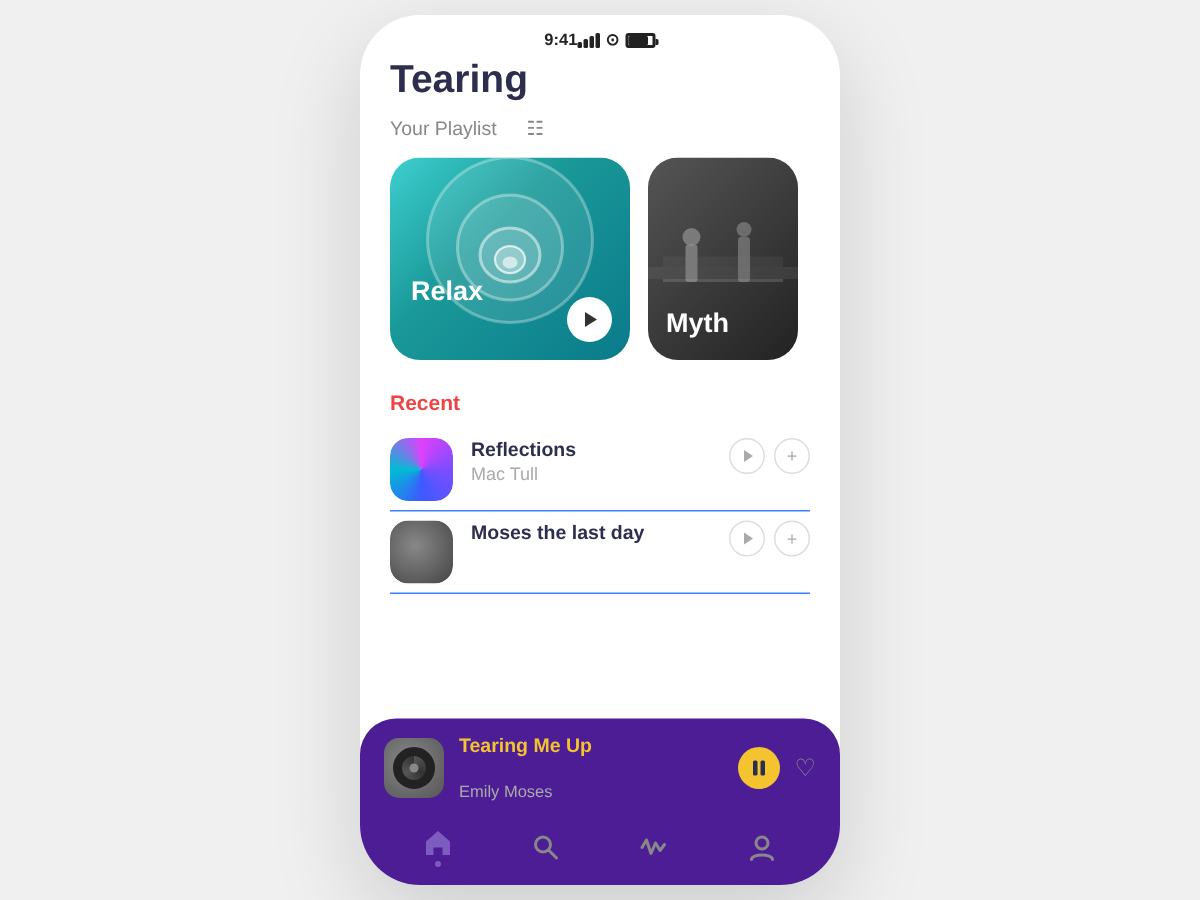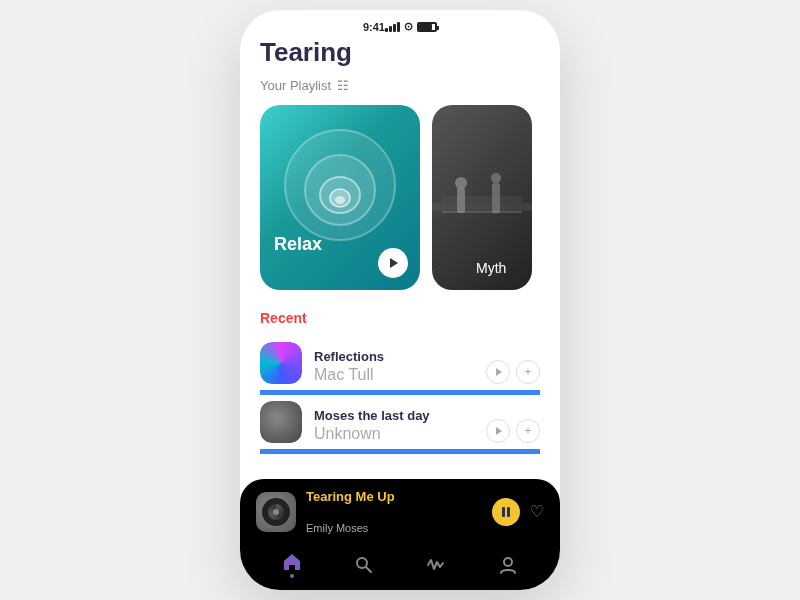--- a/index.html
+++ b/index.html
@@ -83,21 +83,21 @@
     }
     .discover-title {
       font-size: 26px;
       font-weight: 700;
       color: #2d2d4e;
       margin-bottom: 10px;
     }
     .section-header {
       display: flex;
       align-items: center;
-      gap: 6px;
+      gap: 20px;
       margin-bottom: 12px;
     }
     .section-label {
       font-size: 13px;
       color: #888;
       font-weight: 500;
     }
     .filter-icon {
       color: #888;
       font-size: 13px;
@@ -106,21 +106,21 @@
       display: flex;
       gap: 12px;
       overflow: hidden;
       margin-bottom: 20px;
       margin-left: -20px;
       margin-right: -20px;
       padding: 0 20px;
     }
     .playlist-card {
       min-width: 160px;
-      height: 185px;
+      height: 135px;
       border-radius: 20px;
       position: relative;
       overflow: hidden;
       flex-shrink: 0;
     }
     .playlist-card.teal {
       background: linear-gradient(135deg, #3ecfcf 0%, #1a9999 40%, #0a7a8a 100%);
     }
     .playlist-card.dark {
       background: linear-gradient(135deg, #555 0%, #222 100%);
@@ -158,48 +158,47 @@
       height: 0;
       border-top: 5px solid transparent;
       border-bottom: 5px solid transparent;
       border-left: 8px solid #333;
       margin-left: 2px;
     }
     .dark-card-label {
       position: absolute;
       bottom: 14px;
       left: 12px;
-      font-size: 14px;
-      font-weight: 400;
+      font-size: 18px;
+      font-weight: 700;
       color: white;
-      margin-left: 32px;
     }
     .dark-figure {
       position: absolute;
       inset: 0;
       display: flex;
       align-items: center;
       justify-content: center;
       opacity: 0.7;
     }
     .recent-section {
       margin-bottom: 10px;
     }
     .recent-label {
       font-size: 14px;
       font-weight: 600;
       color: #ef4444;
       margin-bottom: 10px;
     }
     .track-item {
       display: flex;
-      align-items: flex-end;
+      align-items: flex-start;
       gap: 12px;
       padding: 6px 0;
-      border-bottom: 5px solid #3b82f6;
+      border-bottom: 1px solid #3b82f6;
     }
     .track-artwork {
       width: 42px;
       height: 42px;
       border-radius: 12px;
       flex-shrink: 0;
       overflow: hidden;
       position: relative;
     }
     .artwork-reflections {
@@ -216,21 +215,21 @@
     }
     .track-info {
       flex: 1;
     }
     .track-title {
       font-size: 13px;
       font-weight: 600;
       color: #2d2d4e;
     }
     .track-artist {
-      font-size: 16px;
+      font-size: 12px;
       color: #aaa;
       margin-top: 2px;
     }
     .track-actions {
       display: flex;
       gap: 6px;
     }
     .action-btn {
       width: 24px;
       height: 24px;
@@ -249,21 +248,21 @@
       border-top: 4px solid transparent;
       border-bottom: 4px solid transparent;
       border-left: 6px solid #aaa;
       margin-left: 1px;
     }
     .now-playing-bar {
       position: absolute;
       bottom: 0;
       left: 0;
       right: 0;
-      background: #000000;
+      background: #4c1d95;
       border-radius: 24px 24px 0 0;
       padding: 10px 16px 0;
     }
     .now-playing-content {
       display: flex;
       align-items: center;
       gap: 10px;
       margin-bottom: 10px;
     }
     .now-playing-art {
@@ -447,21 +446,20 @@
           </div>
         </div>
       </div>
 
       <div class="track-item">
         <div class="track-artwork">
           <div class="artwork-until"></div>
         </div>
         <div class="track-info">
           <div class="track-title">Moses the last day</div>
-          <div class="track-artist">Unknown</div>
         </div>
         <div class="track-actions">
           <div class="action-btn">
             <div class="mini-play"></div>
           </div>
           <div class="action-btn">
             <span style="font-size:12px;color:#aaa">+</span>
           </div>
         </div>
       </div>

